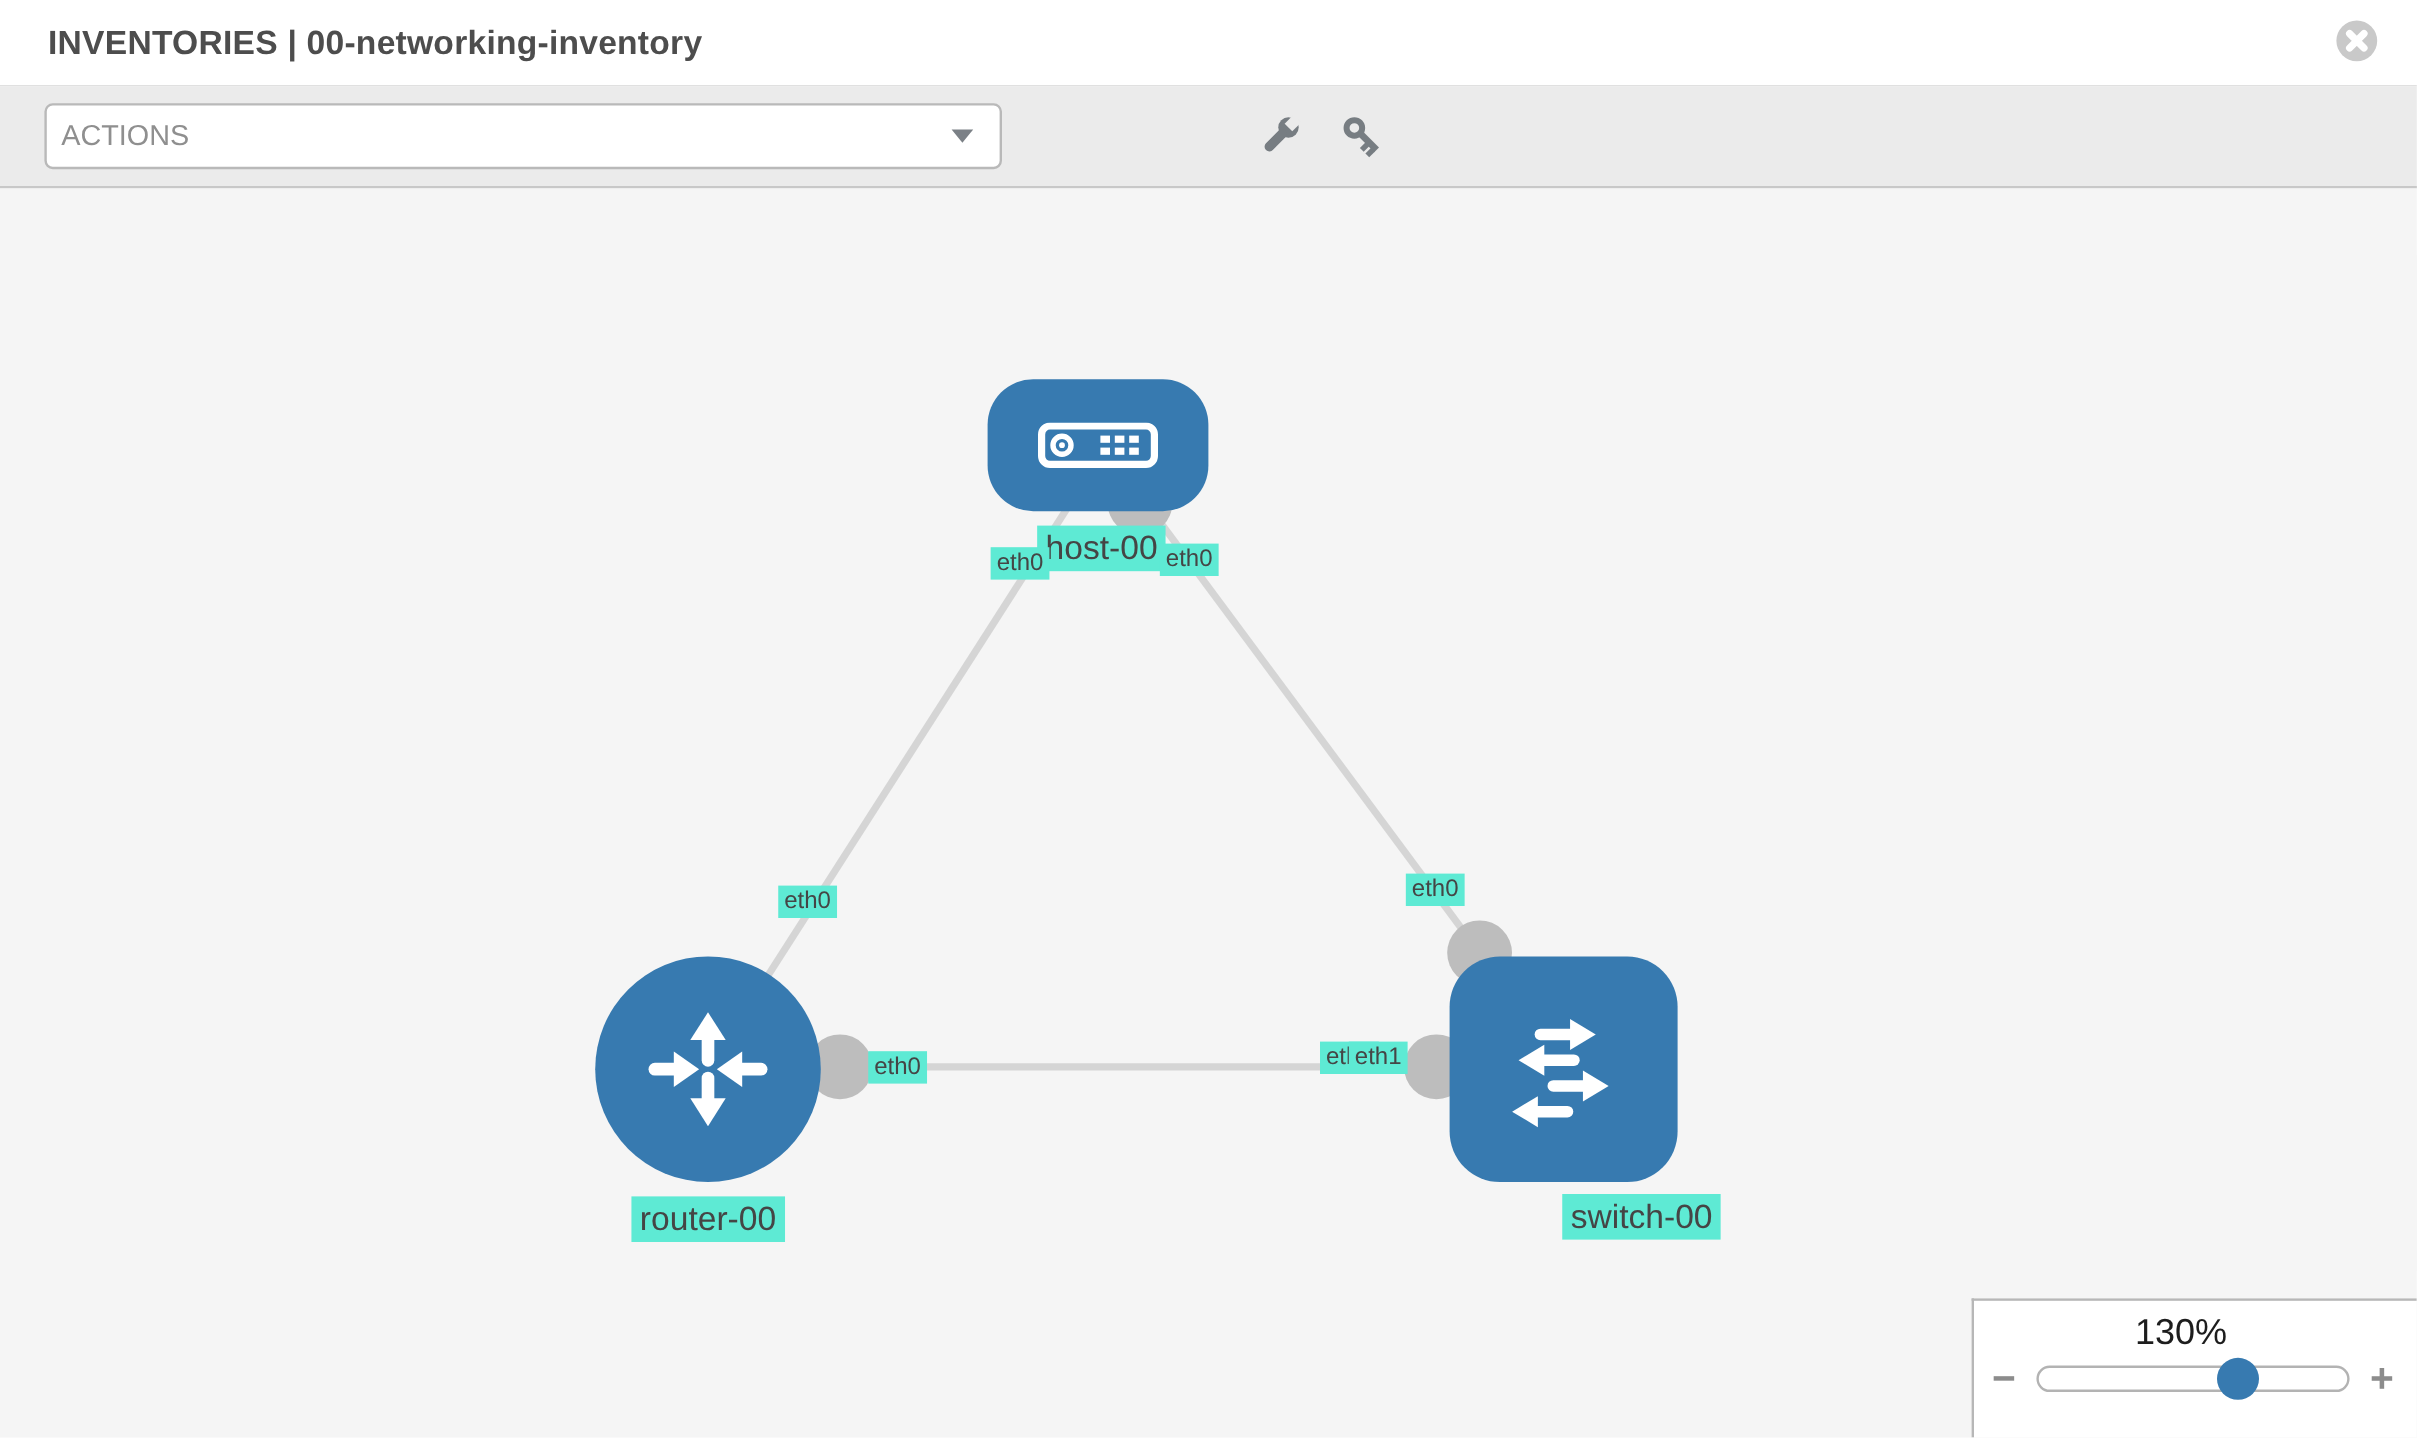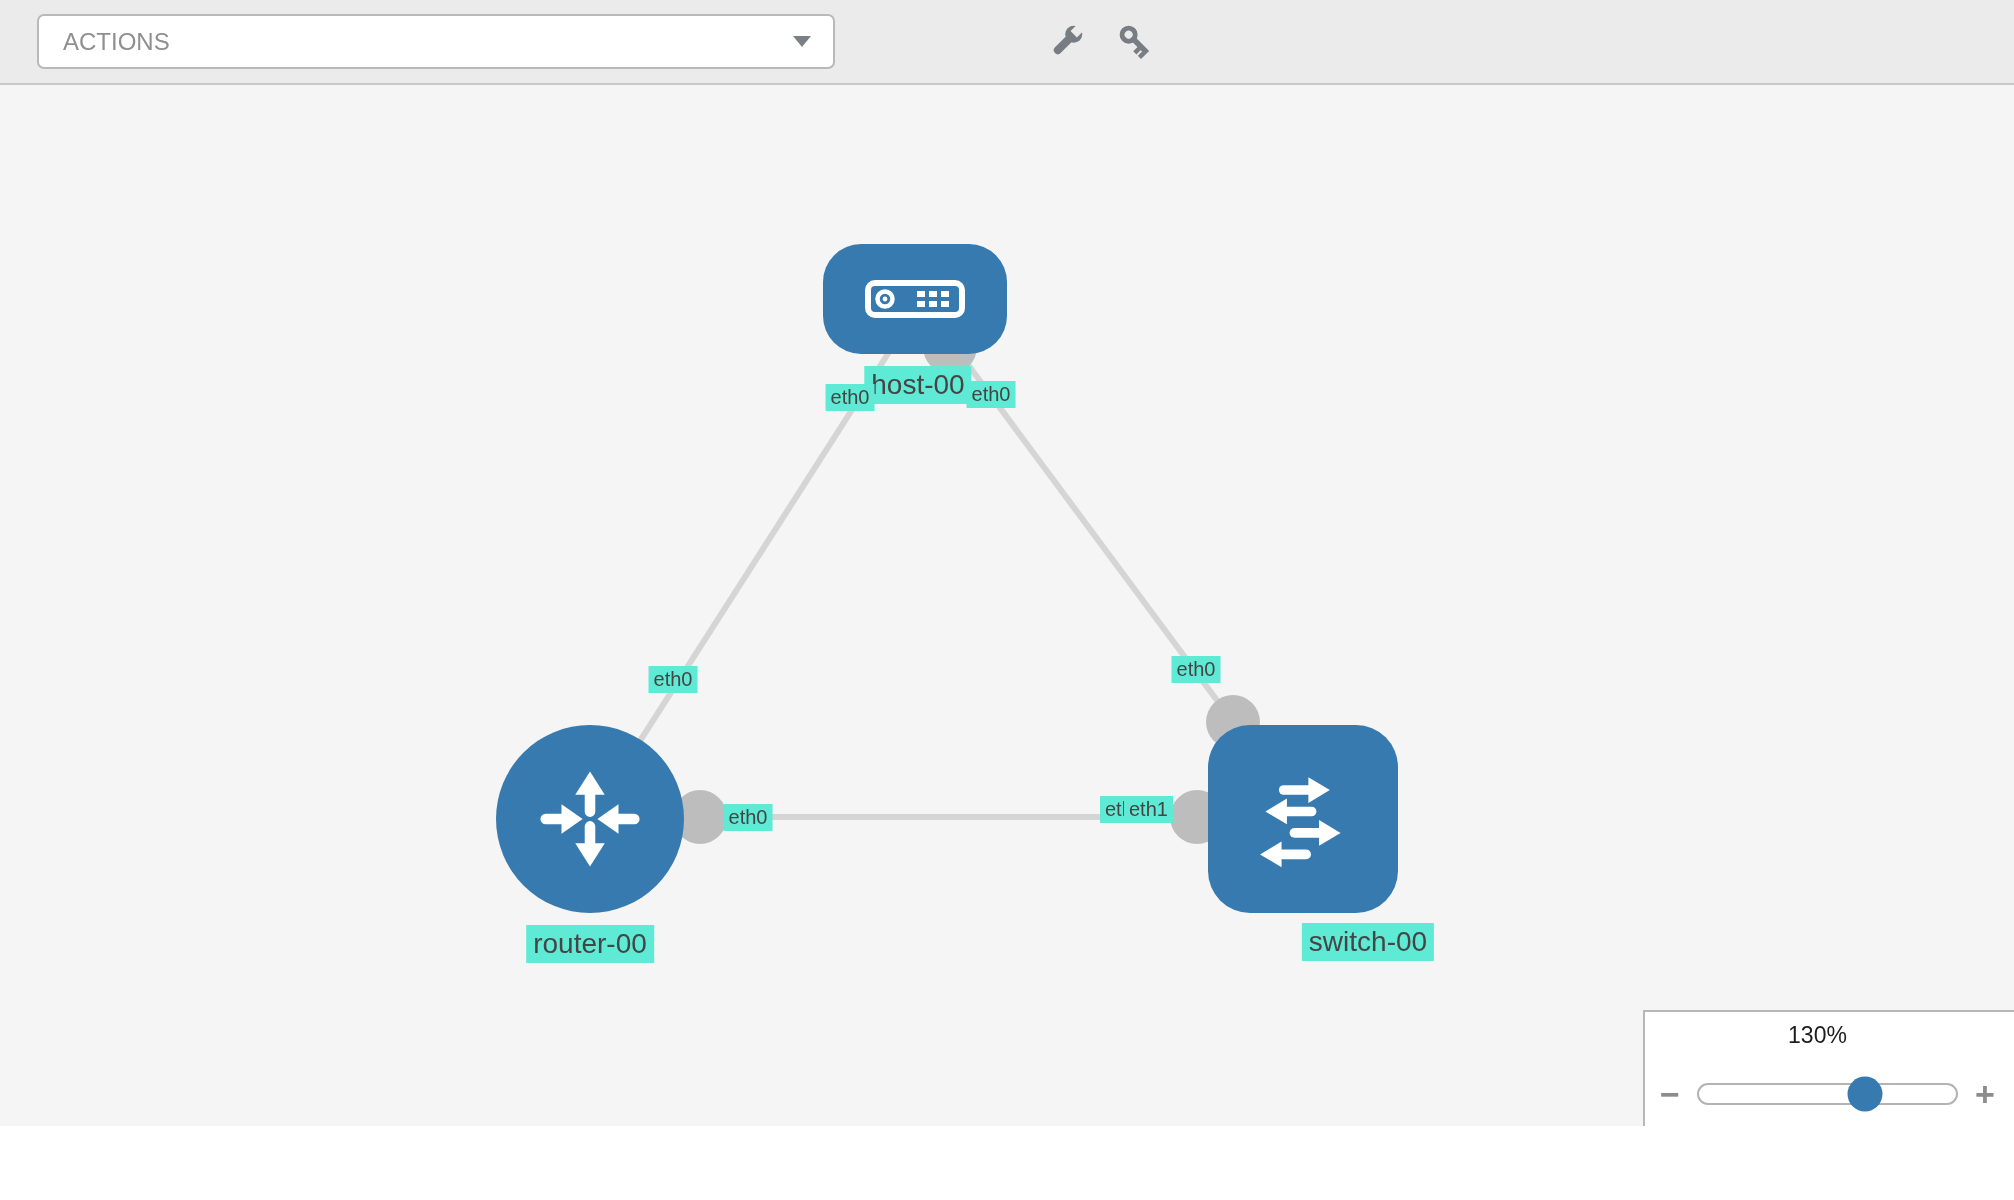--- a/index.html
+++ b/index.html
@@ -7,21 +7,21 @@
   body { font-family: "Liberation Sans", sans-serif; background: #fff; overflow: hidden; }
   .app { position: relative; width: 2014px; height: 1200px; background: #fff; }
 
   
   .header { position: relative; height: 72px; background: #ffffff; border-bottom: 1px solid #d9d9d9; }
   .page-title { position: absolute; left: 40px; top: 0; line-height: 72px; font-size: 28px; font-weight: bold; color: #4d4d4d; letter-spacing: 0.2px; }
   .close-btn { position: absolute; right: 32px; top: 16px; width: 36px; height: 36px; cursor: pointer; }
 
   
   .toolbar { position: relative; height: 85px; background: #ebebeb; border-bottom: 2px solid #c8c8c8; }
-  .select { position: absolute; top: 14px; height: 55px; background: #fff; border: 2px solid #b9b9b9; border-radius: 7px; display: flex; align-items: center; justify-content: space-between; padding: 0 22px 0 24px; font-size: 24px; color: #8f8f8f; cursor: pointer; }
+  .select { position: absolute; top: 14px; height: 55px; background: #fff; border: 2px solid #b9b9b9; border-radius: 7px; display: flex; align-items: center; justify-content: space-between; padding: 0 22px 0 12px; font-size: 24px; color: #8f8f8f; cursor: pointer; }
   .select-actions { left: 37px; width: 798px; }
   .select-search { left: 1192px; width: 798px; }
   .caret { width: 0; height: 0; border-left: 9px solid transparent; border-right: 9px solid transparent; border-top: 11px solid #7b8086; }
   .tool-icon { position: absolute; top: 22px; width: 38px; height: 38px; cursor: pointer; }
   .tool-wrench { left: 1048px; }
   .tool-key { left: 1116px; }
 
   
   .canvas { position: relative; height: 1041px; background: #f5f5f5; overflow: hidden; }
   .links-layer { position: absolute; left: 0; top: 0; width: 2014px; height: 1041px; }
@@ -31,31 +31,40 @@
   .node-router { left: 496px; top: 640px; width: 188px; height: 188px; border-radius: 50%; }
   .node-switch { left: 1208px; top: 640px; width: 190px; height: 188px; border-radius: 42px; }
 
   .glabel { position: absolute; background: #5eead4; color: #454545; white-space: nowrap; }
   .node-label { font-size: 28px; padding: 3px 7px; transform: translateX(-50%); }
   .if-label { font-size: 20px; padding: 2px 5px; }
   .if-center { transform: translateX(-50%); }
 
   
   .zoom-panel { position: absolute; left: 1643px; top: 925px; width: 371px; height: 116px; background: #ffffff; border-top: 2px solid #b7b7b7; border-left: 2px solid #b7b7b7; padding: 10px 14px 0 10px; }
-  .zoom-level { text-align: center; font-size: 23px; color: #1d1d1d; margin-bottom: 28px; padding-right: 20px; }
+  .zoom-level { text-align: center; font-size: 30px; color: #1d1d1d; margin-bottom: 4px; padding-right: 20px; }
   .zoom-row { display: flex; align-items: center; }
   .zoom-btn { font-size: 34px; font-weight: bold; color: #8c8c8c; line-height: 34px; width: 30px; text-align: center; cursor: pointer; }
   .zoom-track { position: relative; flex: 1; height: 22px; margin: 0 12px; background: #fff; border: 2px solid #b3b3b3; border-radius: 11px; cursor: pointer; }
   .zoom-handle { position: absolute; left: 64.5%; top: 50%; transform: translate(-50%, -50%); width: 35px; height: 35px; border-radius: 50%; background: #377ab0; cursor: grab; }
 </style>
 </head>
 <body>
 
 <div class="app">
 
+  <div class="header">
+    <div class="page-title">INVENTORIES | 00-networking-inventory</div>
+    <div class="close-btn">
+      <svg width="36" height="36" viewBox="0 0 36 36">
+        <circle cx="18" cy="18" r="17" fill="#c9c9c9"></circle>
+        <path d="M12 12 L24 24 M24 12 L12 24" stroke="#ffffff" stroke-width="6" stroke-linecap="round"></path>
+      </svg>
+    </div>
+  </div>
 
   <div class="toolbar">
     <div class="select select-actions">
       <span>ACTIONS</span>
       <span class="caret"></span>
     </div>
 
     <div class="tool-icon tool-wrench">
       <svg width="38" height="38" viewBox="0 0 38 38">
         <g transform="rotate(45 19 19)" fill="#777d82">

